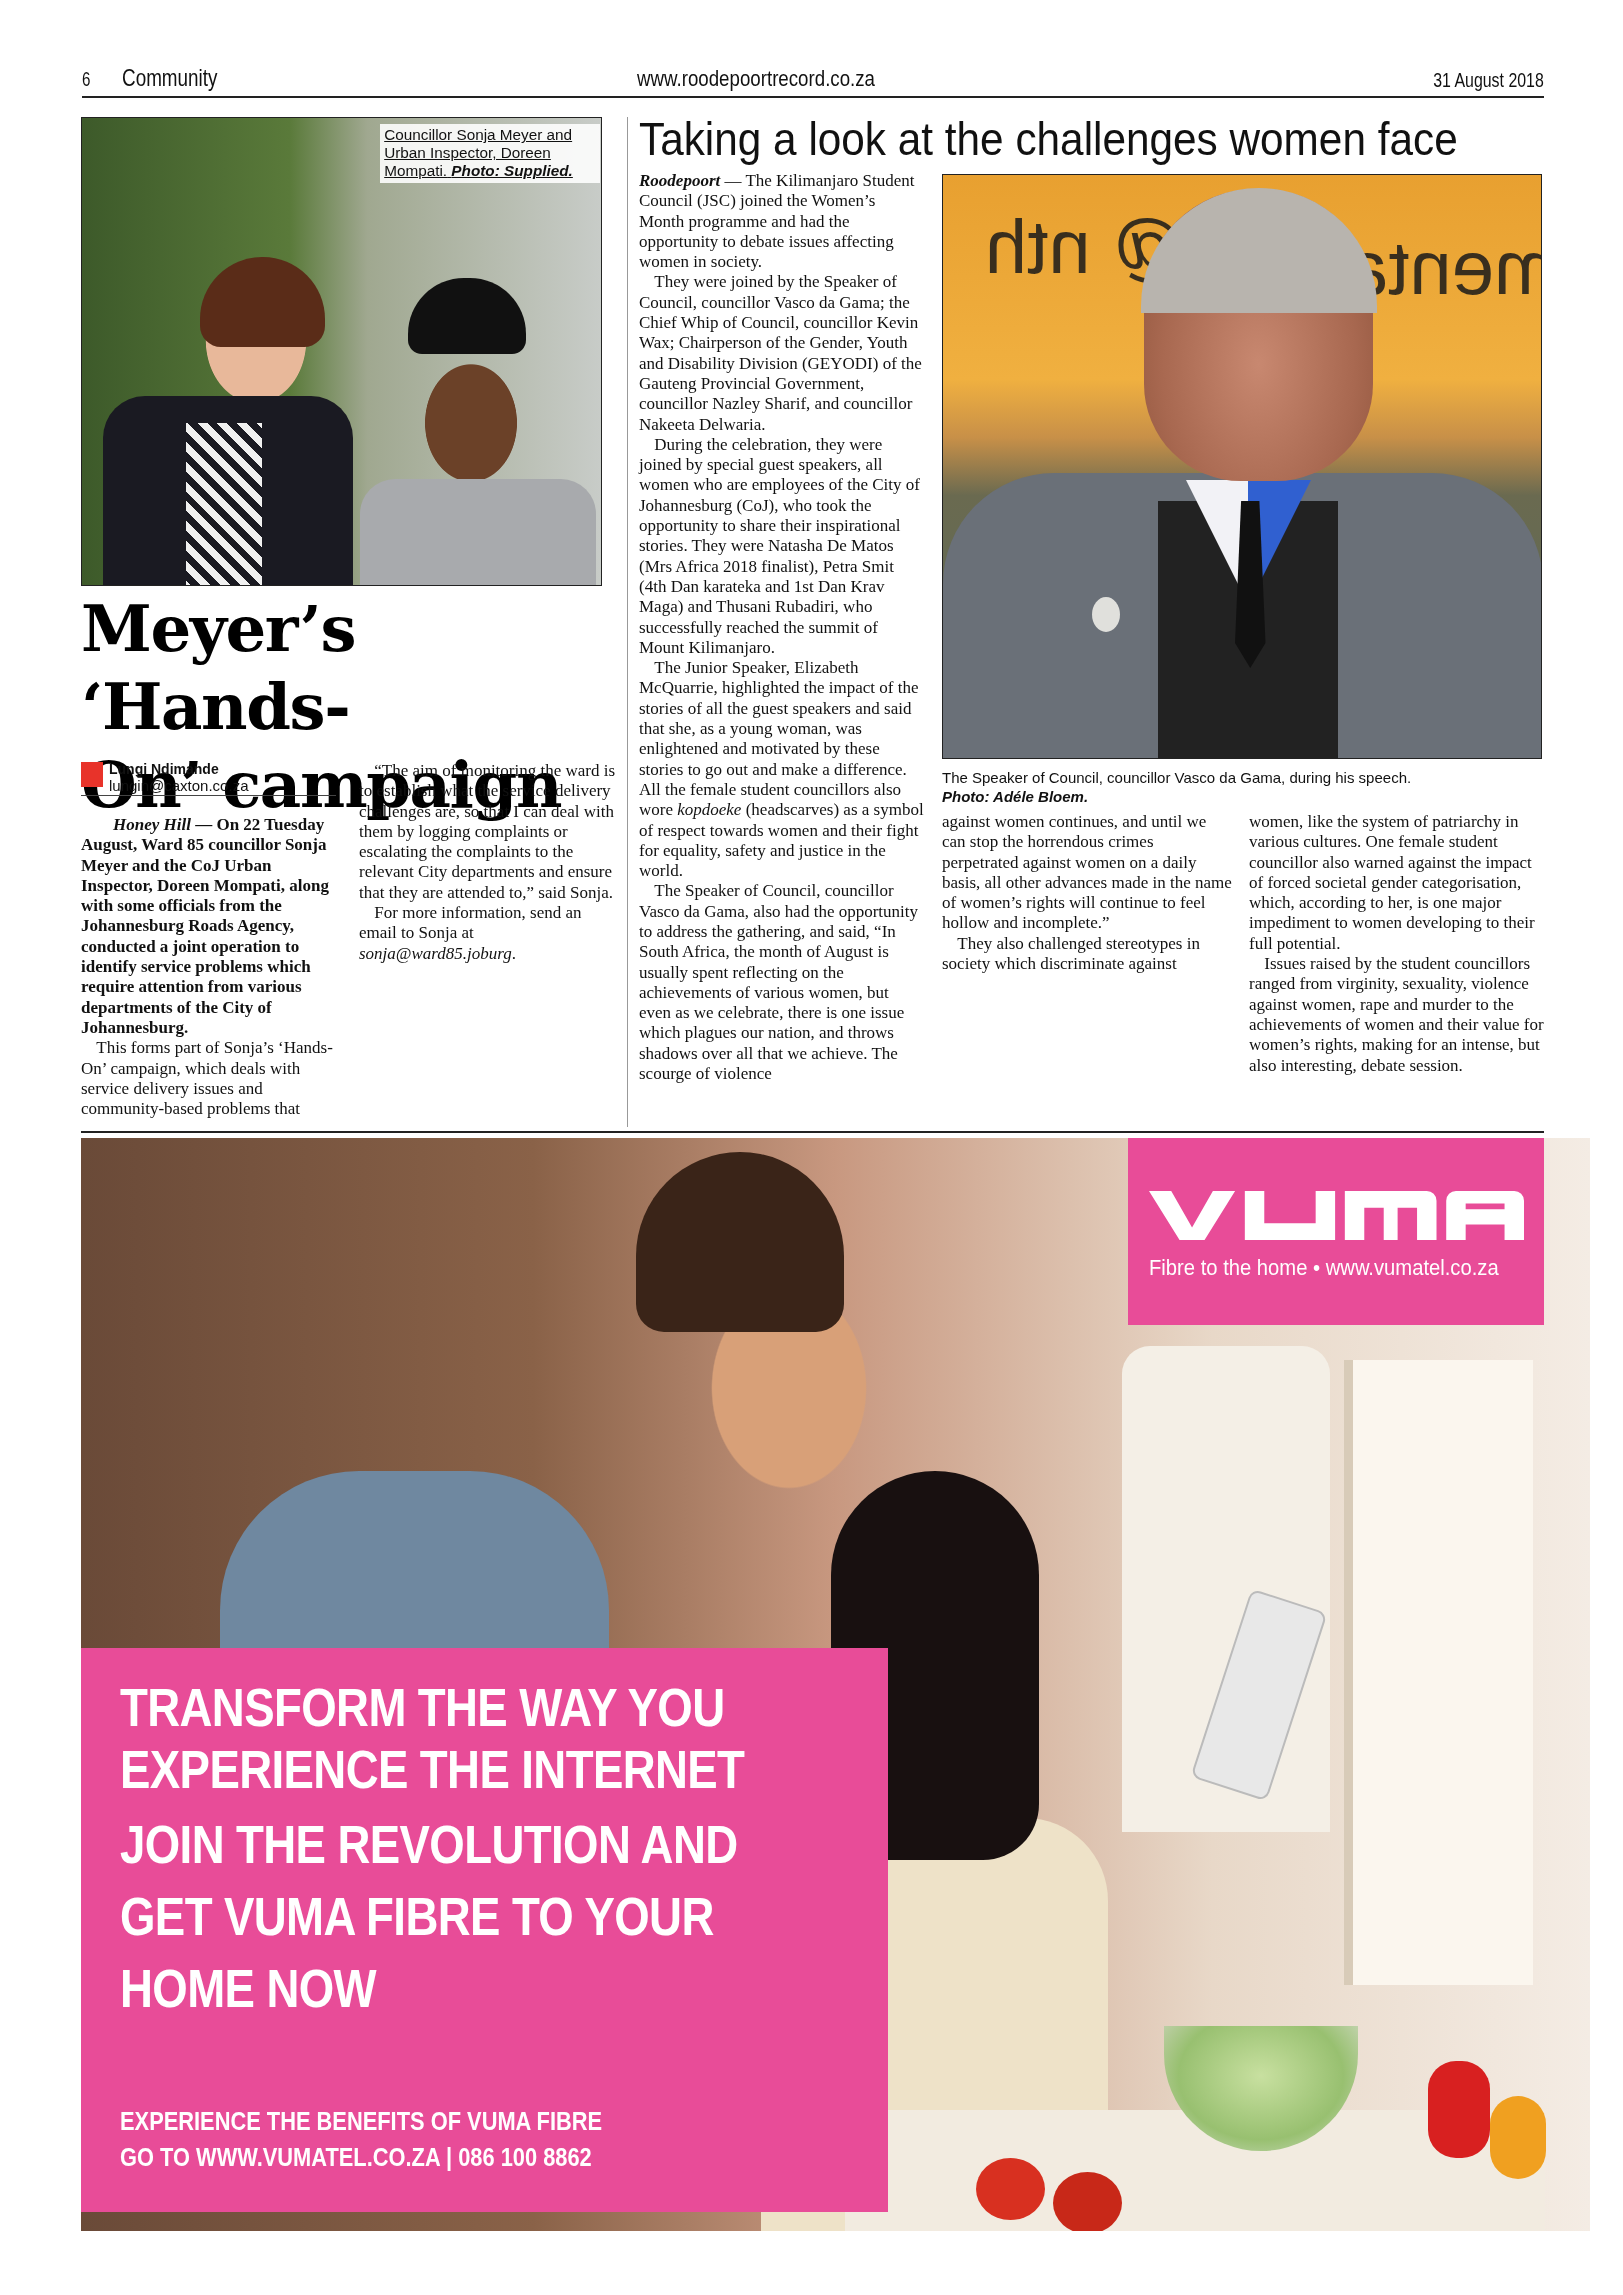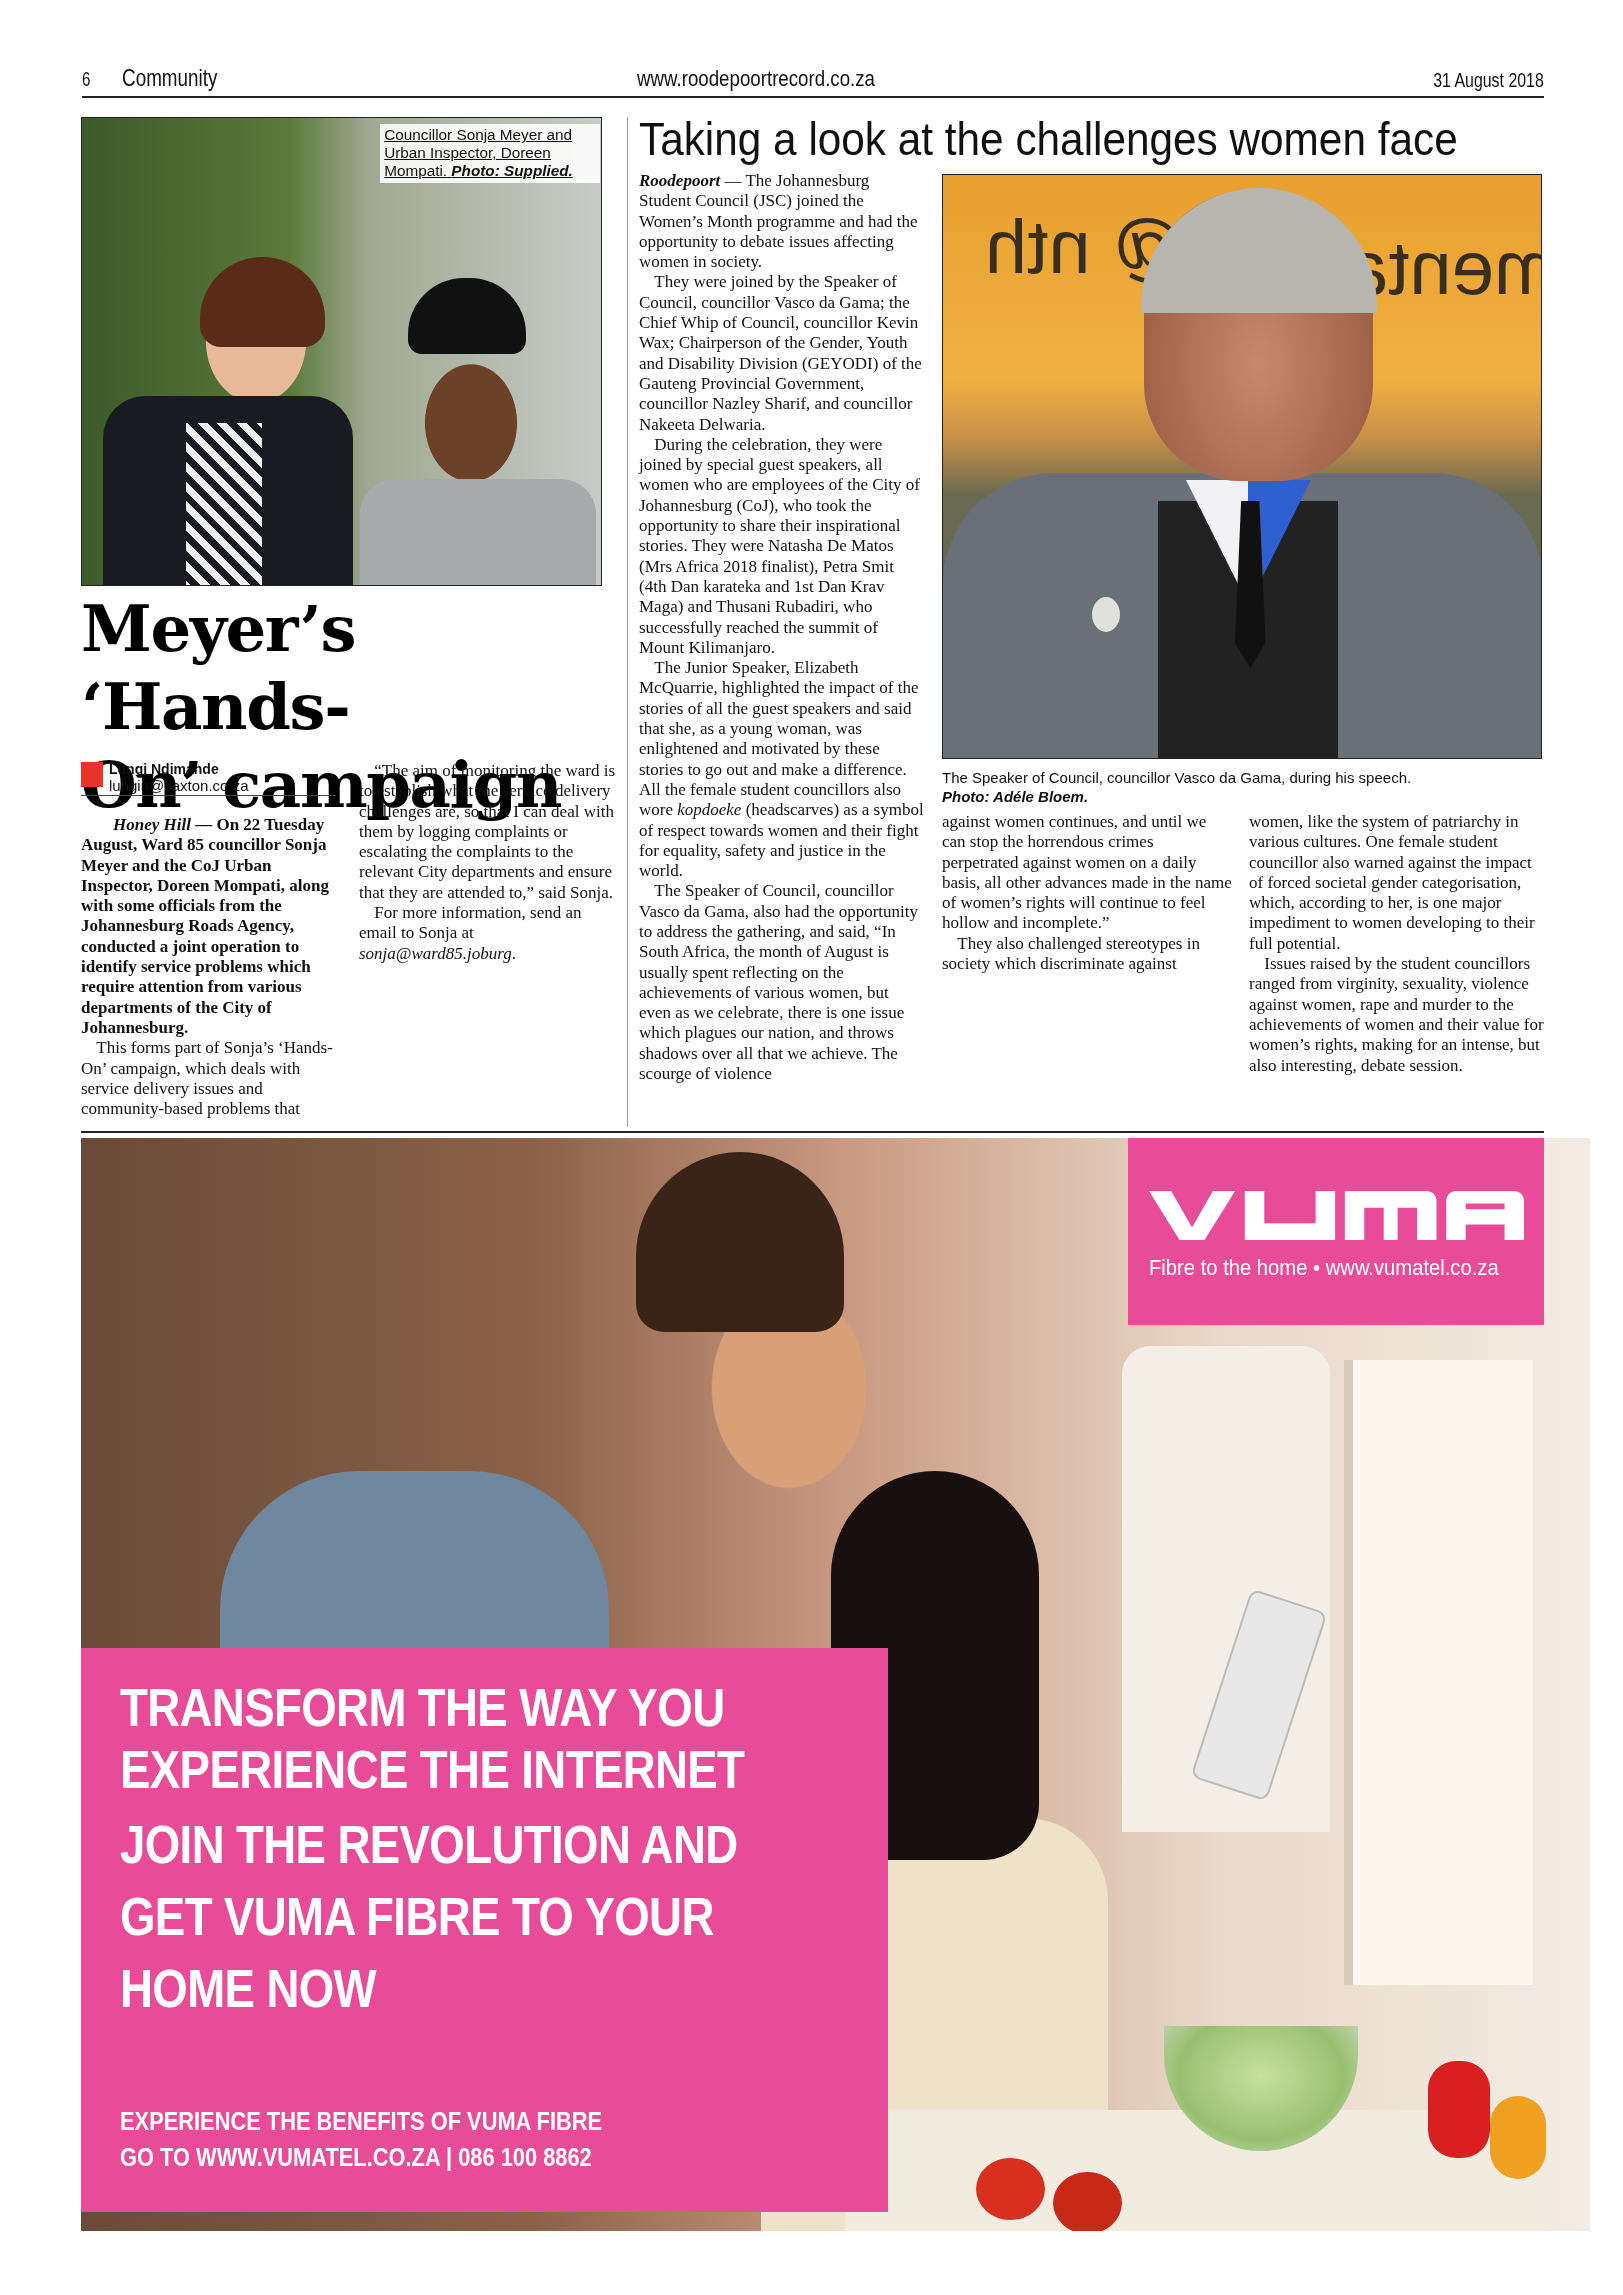--- a/index.html
+++ b/index.html
@@ -139,21 +139,21 @@
 <div class="abs col c2">
   <p class="ind">“The aim of monitoring the ward is to establish what the service delivery challenges are, so that I can deal with them by logging complaints or escalating the complaints to the relevant City departments and ensure that they are attended to,” said Sonja.</p>
   <p class="ind"><span>For more information, send an email to Sonja at </span><i>sonja@ward85.joburg</i><span>.</span></p>
 </div>
 
 <div class="abs vrule"></div>
 
 <div class="abs hl2">Taking a look at the challenges women face</div>
 
 <div class="abs col c3">
-  <p><b><i>Roodepoort</i></b><span> — The Johannesburg Student Council (JSC) joined the Women’s Month programme and had the opportunity to debate issues affecting women in society.</span></p>
+  <p><b><i>Roodepoort</i></b><span> — The Kilimanjaro Student Council (JSC) joined the Women’s Month programme and had the opportunity to debate issues affecting women in society.</span></p>
   <p class="ind">They were joined by the Speaker of Council, councillor Vasco da Gama; the Chief Whip of Council, councillor Kevin Wax; Chairperson of the Gender, Youth and Disability Division (GEYODI) of the Gauteng Provincial Government, councillor Nazley Sharif, and councillor Nakeeta Delwaria.</p>
   <p class="ind">During the celebration, they were joined by special guest speakers, all women who are employees of the City of Johannesburg (CoJ), who took the opportunity to share their inspirational stories. They were Natasha De Matos (Mrs Africa 2018 finalist), Petra Smit (4th Dan karateka and 1st Dan Krav Maga) and Thusani Rubadiri, who successfully reached the summit of Mount Kilimanjaro.</p>
   <p class="ind"><span>The Junior Speaker, Elizabeth McQuarrie, highlighted the impact of the stories of all the guest speakers and said that she, as a young woman, was enlightened and motivated by these stories to go out and make a difference. All the female student councillors also wore </span><i>kopdoeke</i><span> (headscarves) as a symbol of respect towards women and their fight for equality, safety and justice in the world.</span></p>
   <p class="ind">The Speaker of Council, councillor Vasco da Gama, also had the opportunity to address the gathering, and said, “In South Africa, the month of August is usually spent reflecting on the achievements of various women, but even as we celebrate, there is one issue which plagues our nation, and throws shadows over all that we achieve. The scourge of violence</p>
 </div>
 
 <div class="abs photo2">
   <div class="banner-txt" style="left:42px; top:28px;">@ nth</div>
   <div class="banner-txt" style="left:403px; top:49px;">nmenta</div>
   <div class="suit"></div>

